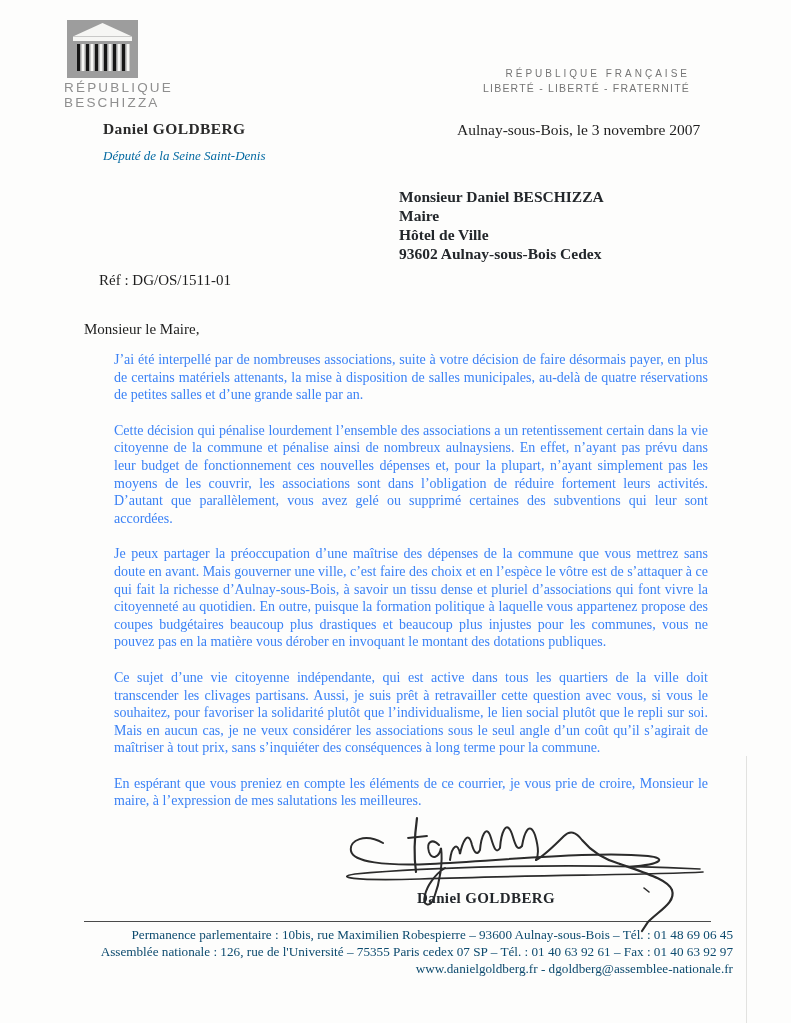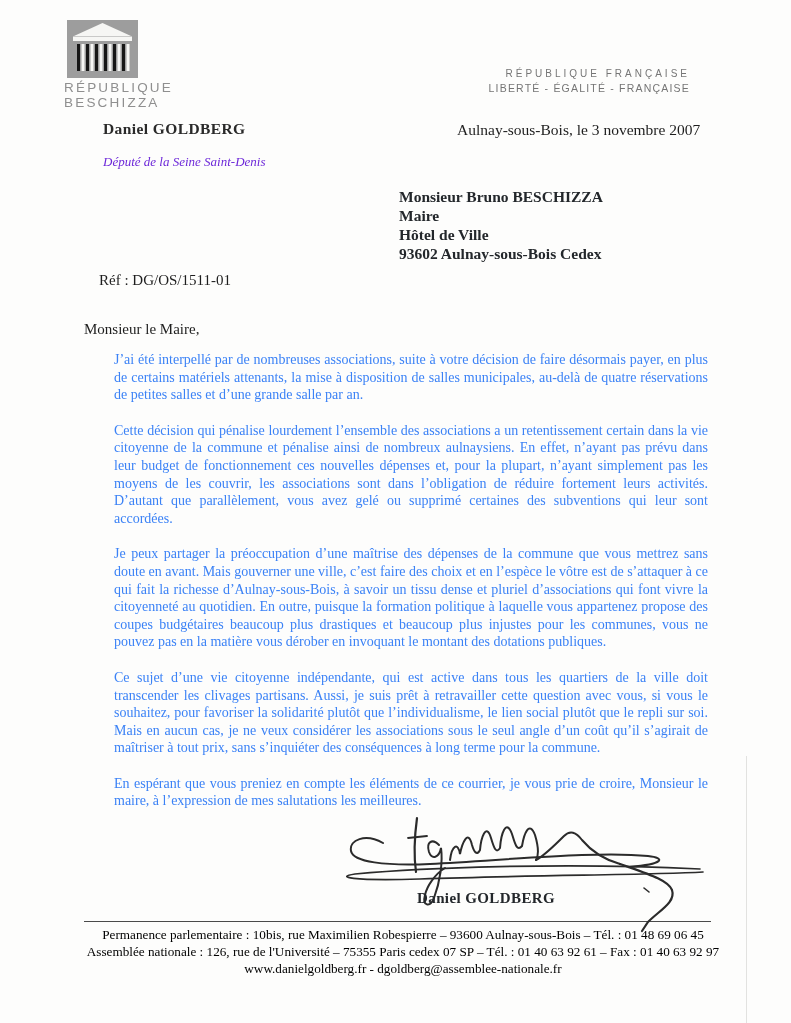--- a/index.html
+++ b/index.html
@@ -12,43 +12,43 @@
     font-family:"Liberation Serif", serif;
     color:#1e1e1e;
   }
   
   .logo-box{position:absolute;left:67px;top:20px;}
   .logo-words{position:absolute;left:64px;top:80px;line-height:15px;
     font-family:"Liberation Sans", sans-serif;font-size:13.5px;letter-spacing:2.2px;
     color:#8f8f8f;}
   .sender{position:absolute;left:103px;top:120px;}
   .sender-name{font-weight:bold;font-size:15.5px;letter-spacing:.4px;color:#2a2a2a;}
-  .sender-title{font-style:italic;font-size:13px;color:#6d28d9;margin-top:16px;}
+  .sender-title{font-style:italic;font-size:13px;color:#0369a1;margin-top:10px;}
   .rep-block{position:absolute;right:101px;top:68px;text-align:right;
     font-family:"Liberation Sans", sans-serif;color:#757575;}
   .rep-line1{font-size:10px;letter-spacing:3px;}
   .rep-line2{font-size:10.5px;letter-spacing:1.2px;margin-top:3px;}
   .dateline{position:absolute;left:457px;top:121px;font-size:15.5px;}
   
   .recipient{position:absolute;left:399px;top:187px;font-weight:bold;
     font-size:15.5px;line-height:19px;color:#23272b;}
   .ref{position:absolute;left:99px;top:272px;font-size:15px;text-align:right;}
   .salutation{position:absolutely;position:absolute;left:84px;top:321px;font-size:15px;}
   
   .body-text{position:absolute;left:114px;top:351px;width:594px;
     font-size:14px;line-height:17.6px;text-align:justify;color:#3b82f6;}
   .body-text p{margin:0 0 18px 0;}
   
   .sig-svg{position:absolute;left:330px;top:810px;z-index:3;}
   .sig-name{position:absolute;left:417px;top:890px;font-weight:bold;
     font-size:15px;letter-spacing:.4px;color:#23272b;z-index:4;}
   
   .footer-rule{position:absolute;left:84px;top:921px;width:627px;height:1px;background:#4a4a4a;}
-  .footer{position:absolute;left:65px;top:926px;width:676px;text-align:center;
-    font-size:13.2px;line-height:17px;color:#000000;}
+  .footer{position:absolute;left:57px;top:926px;width:676px;text-align:right;
+    font-size:13.2px;line-height:17px;color:#0c4a6e;}
   .scan-line{position:absolute;left:746px;top:756px;width:1px;height:267px;background:#e2e2e0;}
 </style>
 </head>
 <body>
 
 <div class="page">
 
   <div class="logo-box">
     <svg width="71" height="58" viewBox="0 0 71 58">
       <rect x="0" y="0" width="71" height="58" fill="#9d9d9d"></rect>
@@ -75,27 +75,27 @@
     <div>BESCHIZZA</div>
   </div>
 
   <div class="sender">
     <div class="sender-name">Daniel GOLDBERG</div>
     <div class="sender-title">Député de la Seine Saint-Denis</div>
   </div>
 
   <div class="rep-block">
     <div class="rep-line1">RÉPUBLIQUE FRANÇAISE</div>
-    <div class="rep-line2">LIBERTÉ - ÉGALITÉ - FRANÇAISE</div>
+    <div class="rep-line2">LIBERTÉ - LIBERTÉ - FRATERNITÉ</div>
   </div>
 
   <div class="dateline">Aulnay-sous-Bois, le 3 novembre 2007</div>
 
   <div class="recipient">
-    <div>Monsieur Bruno BESCHIZZA</div>
+    <div>Monsieur Daniel BESCHIZZA</div>
     <div>Maire</div>
     <div>Hôtel de Ville</div>
     <div>93602 Aulnay-sous-Bois Cedex</div>
   </div>
 
   <div class="ref">Réf : DG/OS/1511-01</div>
   <div class="salutation">Monsieur le Maire,</div>
 
   <div class="body-text">
     <p>J’ai été interpellé par de nombreuses associations, suite à votre décision de faire désormais payer, en plus de certains matériels attenants, la mise à disposition de salles municipales, au-delà de quatre réservations de petites salles et d’une grande salle par an.</p>

